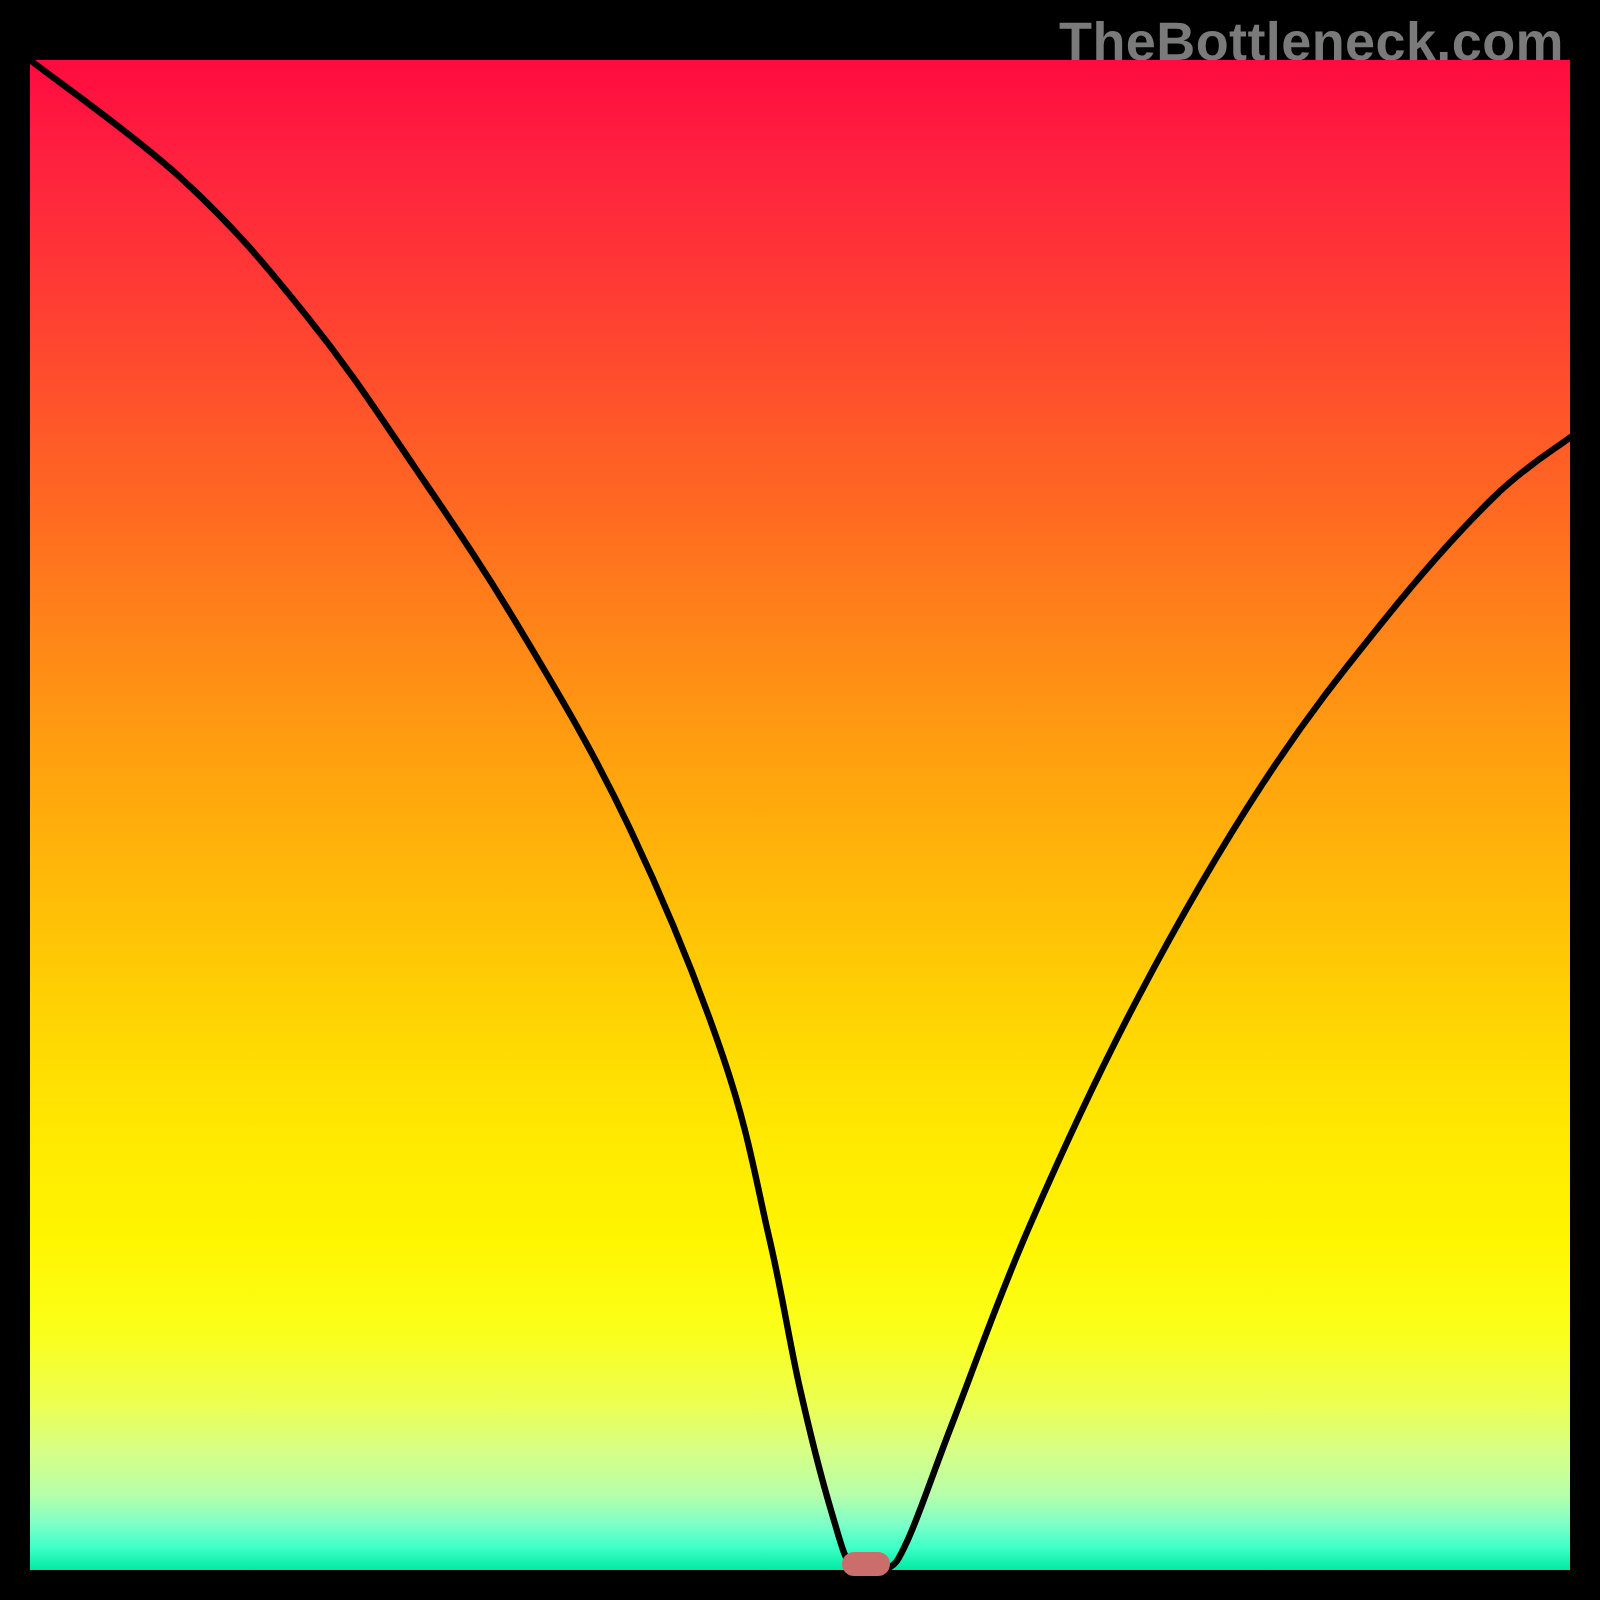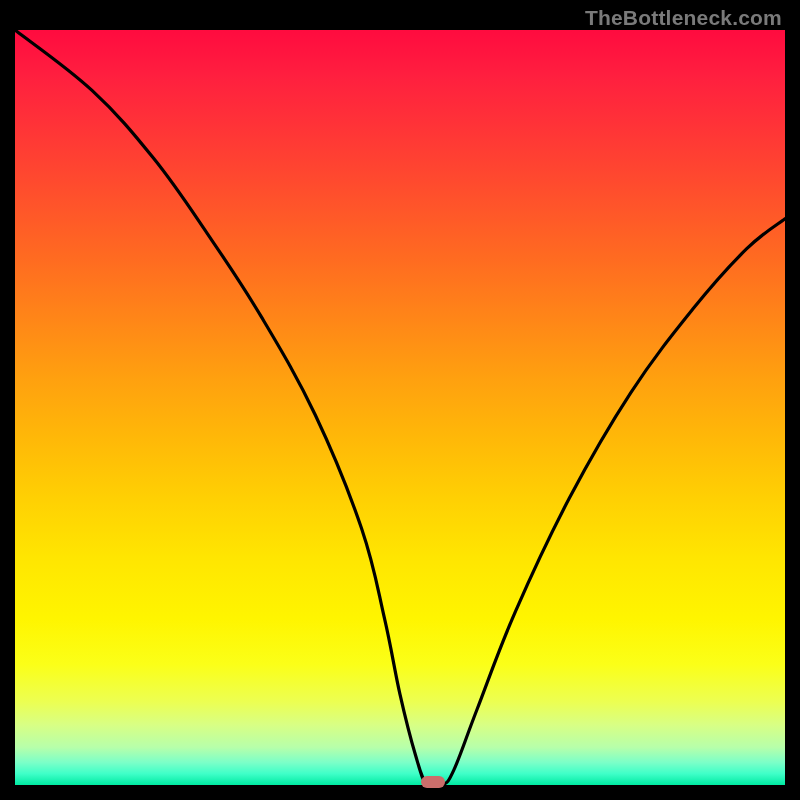--- a/index.html
+++ b/index.html
@@ -41,21 +41,21 @@
       #3fffc8 98.5%,
       #00eaa2 100%
     );
   }
   .watermark {
     position: absolute;
     top: 6px;
     right: 18px;
     color: #7a7a7a;
     font-family: Arial, Helvetica, sans-serif;
-    font-size: 21px;
+    font-size: 27px;
     font-weight: 600;
     letter-spacing: 0.2px;
   }
   svg.curve {
     position: absolute;
     left: 0;
     top: 0;
     width: 770px;
     height: 755px;
   }

